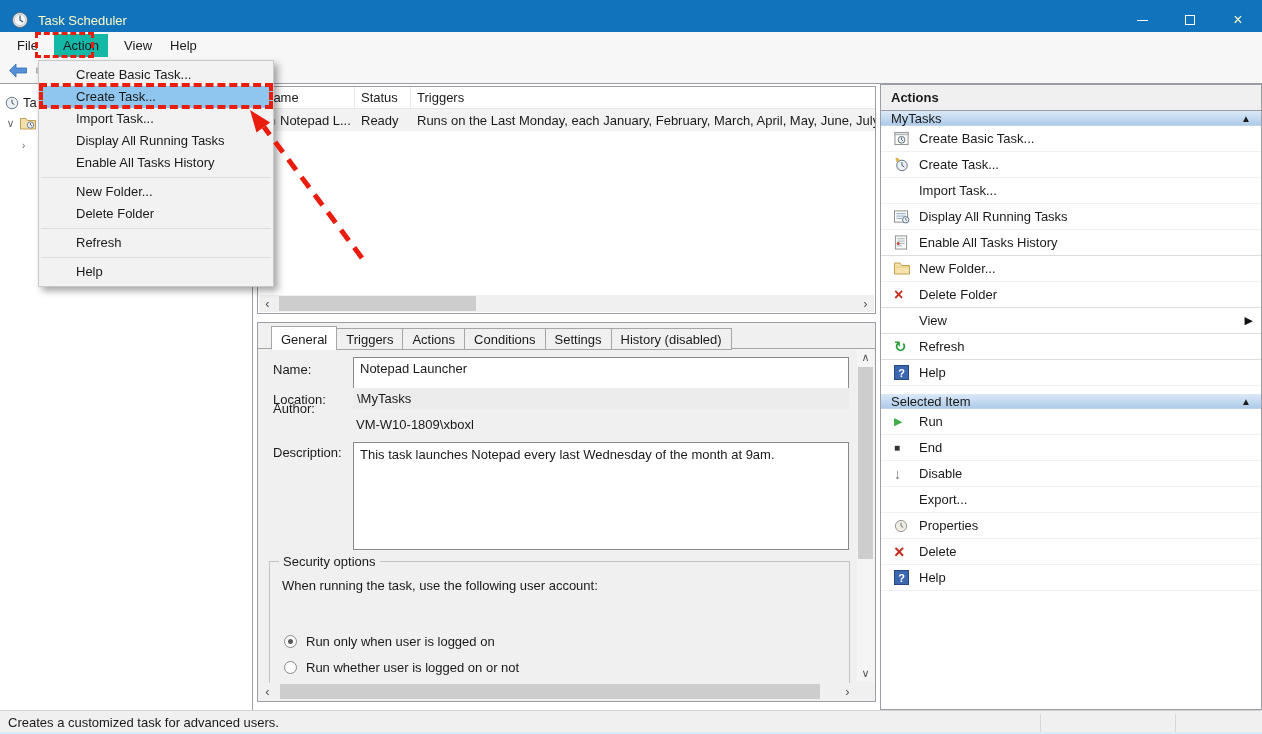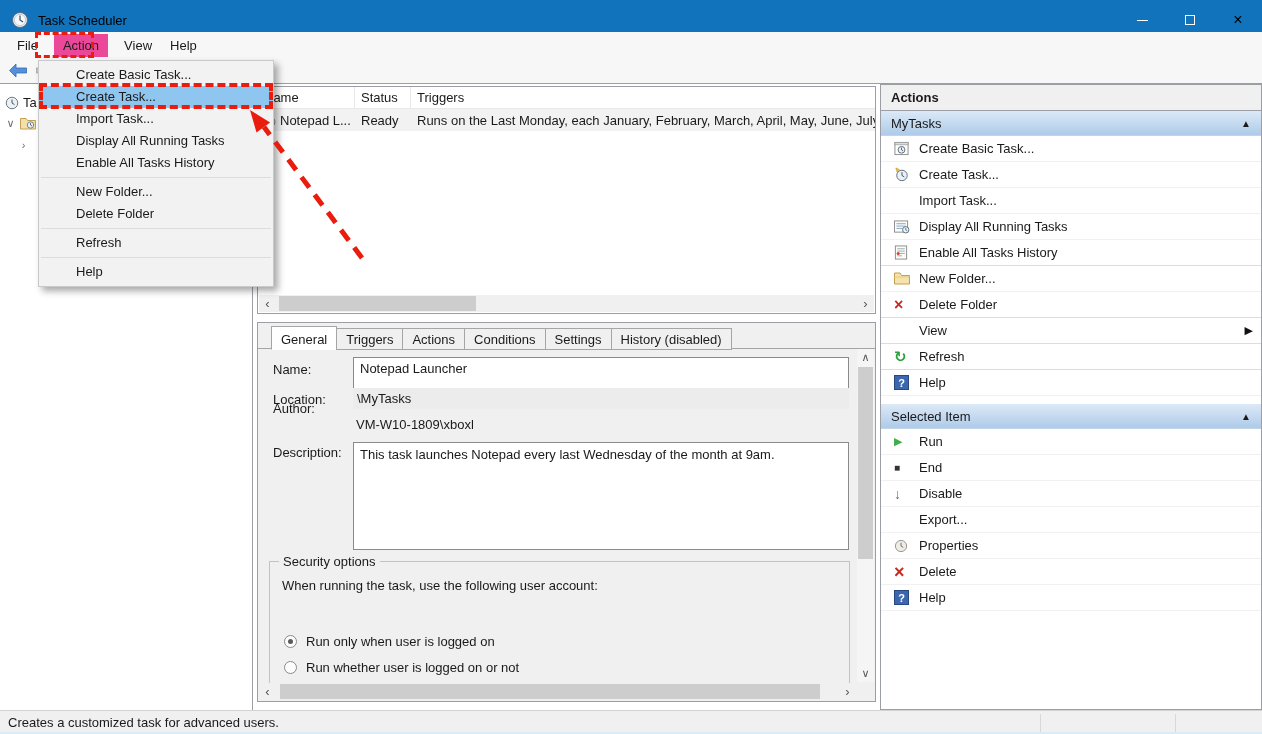--- a/index.html
+++ b/index.html
@@ -1,32 +1,32 @@
 <!DOCTYPE html>
 <html><head>
 <meta charset="utf-8">
 <style>
   * { box-sizing: border-box; margin: 0; padding: 0; font-family: "Liberation Sans", "DejaVu Sans", sans-serif; }
   html,body { background:#fff; }
   #app { position:relative; width:1262px; height:734px; background:#ffffff; overflow:hidden; font-size:13px; color:#1a1a1a; }
 
   
-  .titlebar { position:absolute; left:0; top:0; width:1262px; height:40px; background:#1173bc; display:flex; align-items:center; color:#000000; }
+  .titlebar { position:absolute; left:0; top:0; width:1262px; height:40px; background:#1173bc; display:flex; align-items:center; color:#fef9c3; }
   .tb-icon { margin-left:11px; display:flex; }
   .tb-title { margin-left:9px; font-size:13px; }
   .tb-controls { margin-left:auto; display:flex; height:100%; }
   .tb-btn { width:48px; height:100%; display:flex; align-items:center; justify-content:center; }
   .min-glyph { width:11px; height:1px; background:#fff; }
   .max-glyph { width:10px; height:10px; border:1px solid #fff; }
   .close-glyph { font-size:16px; line-height:1; }
 
   
   .menubar { position:absolute; left:0; top:32px; width:1262px; height:26px; background:#f7f7f7; display:flex; align-items:center; padding-left:8px; }
   .menu-item { padding:4px 9px; }
-  .menu-item.action-active { background:#ec4899; margin:0 7px; }
+  .menu-item.action-active { background:#14b8a6; margin:0 7px; }
 
   
   .toolbar { position:absolute; left:0; top:58px; width:1262px; height:26px; background:#f7f7f7; border-bottom:1px solid #9b9fa5; display:flex; align-items:center; padding-left:9px; gap:9px; }
 
   
   .left-pane { position:absolute; left:0; top:84px; width:253px; height:626px; background:#fff; border-right:1px solid #9b9fa5; }
   .tree { padding-top:8px; }
   .tree-row { display:flex; align-items:center; height:21px; padding-left:5px; gap:4px; font-size:13px; }
   .tree-chev { color:#6d6d6d; font-size:11px; width:11px; text-align:center; }
 
@@ -62,21 +62,21 @@
   .radio.sel::after { content:""; position:absolute; left:3px; top:3px; width:5px; height:5px; border-radius:50%; background:#5a5a5a; }
   .tp-vscroll { position:absolute; top:26px; right:1px; bottom:19px; width:17px; background:#f5f5f5; }
   .tp-vthumb { position:absolute; left:1px; top:18px; width:15px; height:192px; background:#cdcdcd; }
   .va { position:absolute; left:0; width:17px; height:17px; display:flex; align-items:center; justify-content:center; color:#555; font-size:11px; }
   .tp-hscroll { position:absolute; left:1px; bottom:1px; right:19px; height:17px; background:#f0f0f0; }
   .tp-hthumb { position:absolute; left:21px; top:1px; width:540px; height:15px; background:#cdcdcd; }
 
   
   .actions-pane { position:absolute; left:880px; top:84px; width:382px; height:626px; background:#fff; border:1px solid #9b9fa5; }
   .ap-title { height:26px; background:#f0f0f0; border-bottom:1px solid #9b9fa5; font-weight:bold; display:flex; align-items:center; padding-left:10px; }
-  .ap-header { height:25px; background:linear-gradient(#dce9f7,#aecbe9); display:flex; align-items:center; padding:0 10px; border-bottom:1px solid #c2d4e9; }
+  .ap-header { height:15px; background:linear-gradient(#dce9f7,#aecbe9); display:flex; align-items:center; padding:0 10px; border-bottom:1px solid #c2d4e9; }
   .ap-header .chev { margin-left:auto; font-size:10px; color:#1a1a1a; }
   .ap-item { height:26px; display:flex; align-items:center; padding-left:13px; border-bottom:1px solid #f1f1f1; }
   .ap-item .chev-r { margin-left:auto; margin-right:8px; font-size:11px; color:#111; }
   .ap-ic { width:25px; display:flex; align-items:center; }
   .ap-sep { border-bottom:1px solid #dcdcdc; }
   .gap8 { height:8px; background:#fff; }
 
   
   .g-red-x { color:#c92a1f; font-weight:bold; font-size:16px; line-height:1; }
   .g-refresh { color:#2f9e3f; font-weight:bold; font-size:15px; line-height:1; }

